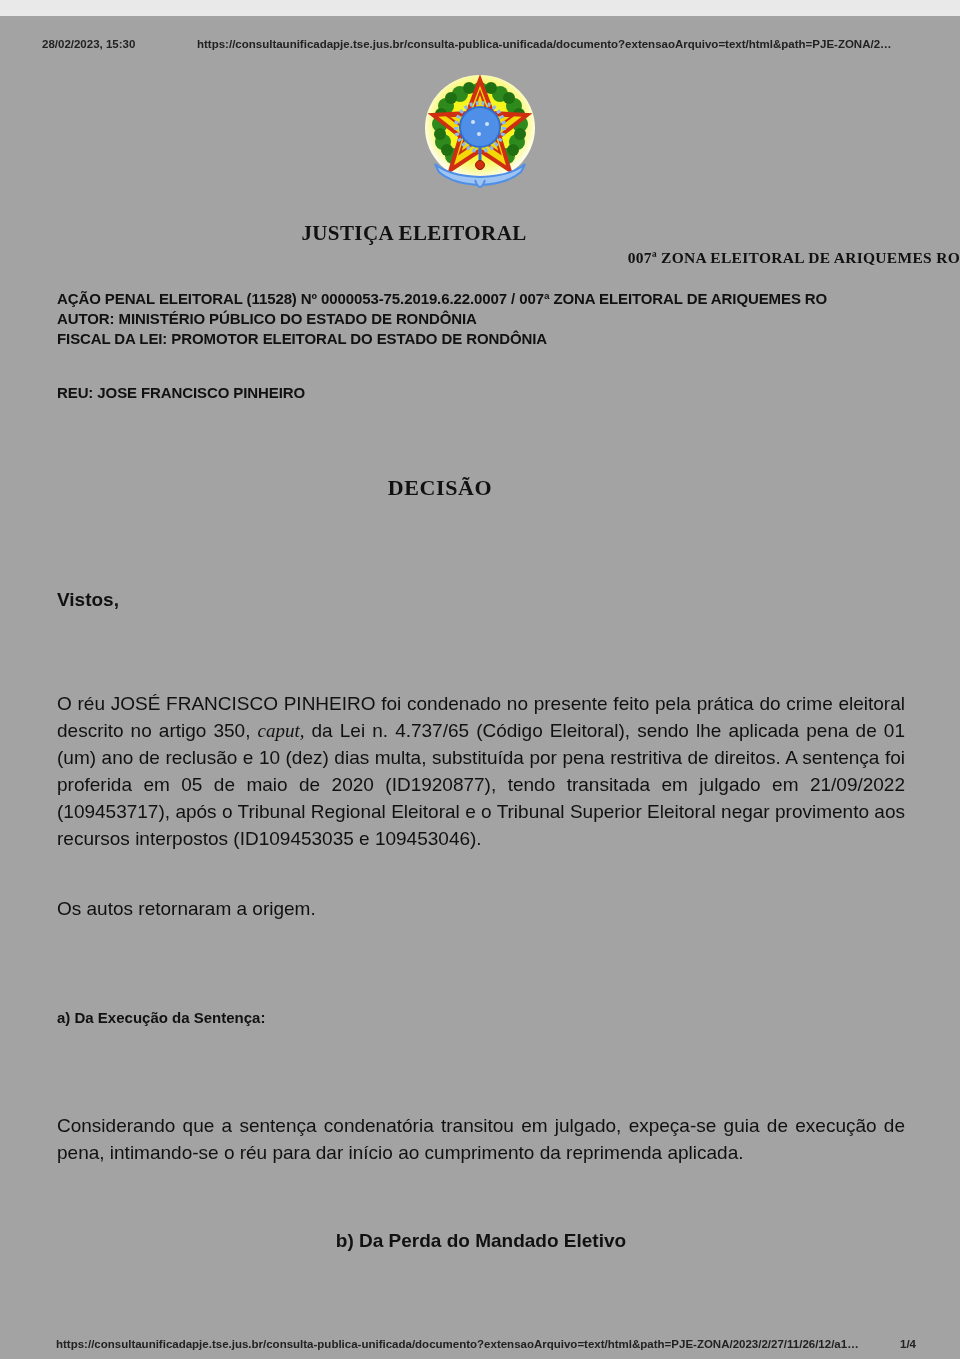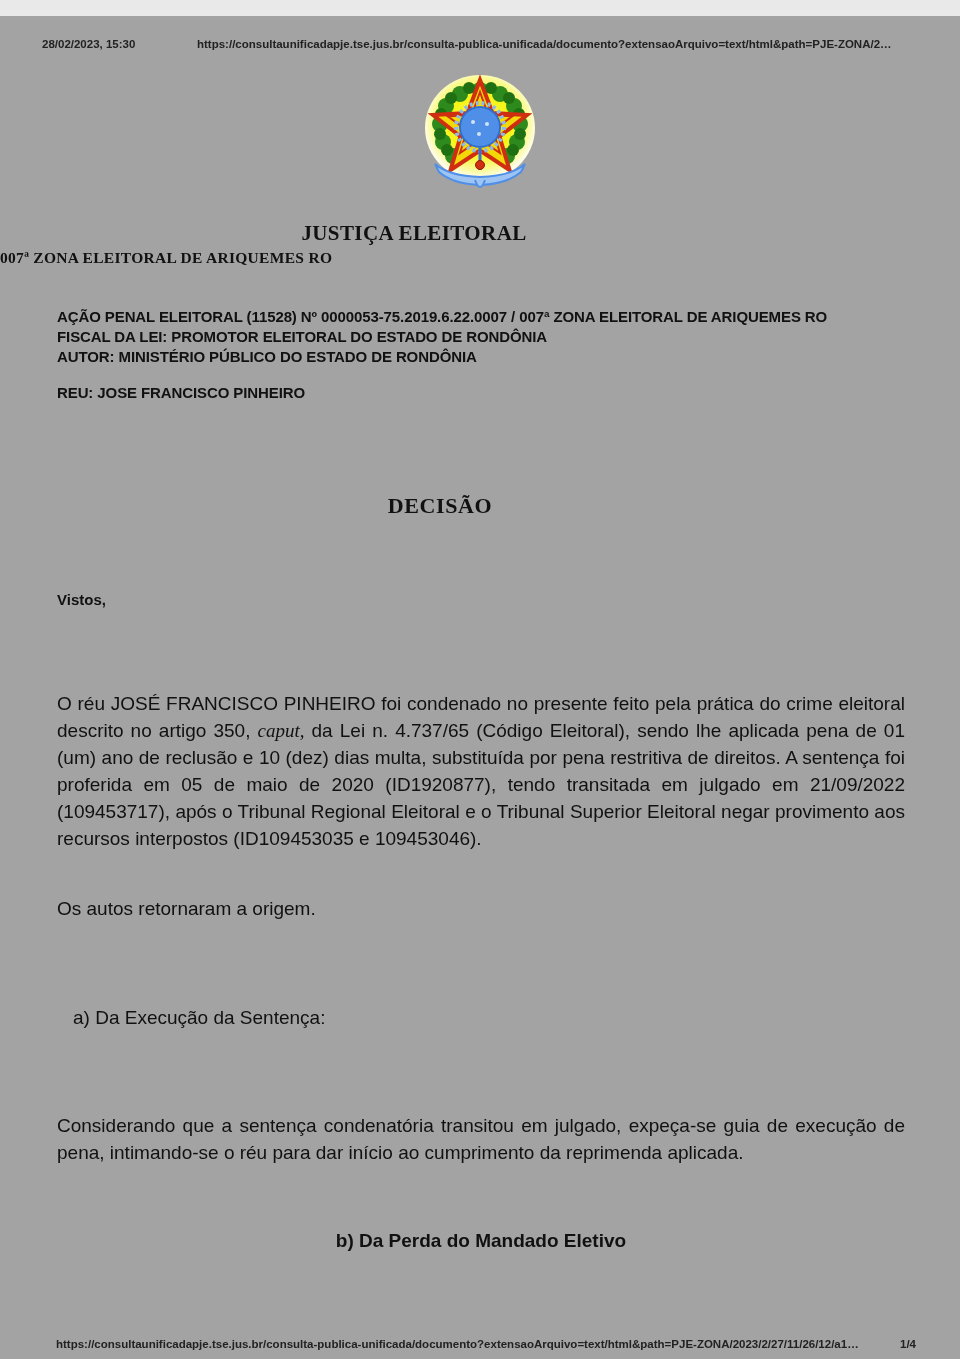--- a/index.html
+++ b/index.html
@@ -23,48 +23,48 @@
   
   .emblem{position:absolute;top:56px;left:50%;transform:translateX(-50%);width:118px;height:122px;}
 
   
   .court-title{
     position:absolute;top:205px;left:0;width:828px;text-align:center;
     font-family:"Liberation Serif","DejaVu Serif",serif;
     font-weight:bold;font-size:21px;letter-spacing:.4px;color:#111;
   }
   .court-subtitle{
-    position:absolute;top:233px;left:0;width:960px;text-align:left;
+    position:absolute;top:233px;left:0;width:960px;text-align:right;
     font-family:"Liberation Serif","DejaVu Serif",serif;
     font-weight:bold;font-size:15.5px;letter-spacing:.3px;color:#111;
   }
 
   .case-block{
-    position:absolute;top:291px;left:57px;width:848px;
+    position:absolute;top:273px;left:57px;width:848px;
     font-size:15px;font-weight:bold;line-height:20px;color:#111;
     letter-spacing:-0.1px;
   }
   .parties-block{
     position:absolute;top:367px;left:57px;width:848px;
     font-size:15px;font-weight:bold;line-height:20px;color:#111;
     letter-spacing:-0.1px;
   }
 
   .decision-heading{
-    position:absolute;top:477px;left:0;width:880px;text-align:center;
+    position:absolute;top:459px;left:0;width:880px;text-align:center;
     font-family:"Liberation Serif","DejaVu Serif",serif;
     font-weight:bold;font-size:22px;letter-spacing:.6px;color:#111;
   }
 
   .body-text{font-size:19px;line-height:27px;color:#111;}
-  .vistos{position:absolute;top:570px;left:57px;font-weight:bold;font-size:15px;}
+  .vistos{position:absolute;top:570px;left:57px;font-weight:bold;font-size:19px;}
   .para1{position:absolute;top:655px;left:57px;width:848px;text-align:justify;}
   .para2{position:absolute;top:860px;left:57px;width:848px;}
   .para3{position:absolute;top:901px;left:57px;width:848px;}
-  .section-a{position:absolute;top:988px;left:73px;width:848px;font-weight:normal;font-size:19px;}
+  .section-a{position:absolute;top:988px;left:57px;width:848px;font-weight:bold;font-size:15px;}
   .para4{position:absolute;top:1077px;left:57px;width:848px;text-align:justify;}
   .section-b{position:absolute;top:1211px;left:57px;width:848px;font-weight:bold;font-size:19px;text-align:center;}
   .italic{font-style:italic;font-family:Liberation Serif, serif;}
   .bold{font-weight:bold;}
 </style>
 </head>
 <body>
 
 <div class="page">
 
@@ -125,22 +125,22 @@
       <path d="M14 92 Q28 104 59 105 Q90 104 104 92 L100 100 Q86 112 59 113 Q32 112 18 100 Z" fill="#9dc4f2" stroke="#4f8fe8" stroke-width="2"></path>
       <path d="M54 108 Q59 122 64 108" fill="#9dc4f2" stroke="#4f8fe8" stroke-width="2"></path>
     </svg>
   </div>
 
   <div class="court-title">JUSTIÇA ELEITORAL</div>
   <div class="court-subtitle">007ª ZONA ELEITORAL DE ARIQUEMES RO</div>
 
   <div class="case-block">
     <div>AÇÃO PENAL ELEITORAL (11528) Nº 0000053-75.2019.6.22.0007 / 007ª ZONA ELEITORAL DE ARIQUEMES RO</div>
+    <div>AUTOR: MINISTÉRIO PÚBLICO DO ESTADO DE RONDÔNIA</div>
     <div>FISCAL DA LEI: PROMOTOR ELEITORAL DO ESTADO DE RONDÔNIA</div>
-    <div>AUTOR: MINISTÉRIO PÚBLICO DO ESTADO DE RONDÔNIA</div>
   </div>
 
   <div class="parties-block">
     <div>REU: JOSE FRANCISCO PINHEIRO</div>
   </div>
 
   <div class="decision-heading">DECISÃO</div>
 
   <div class="vistos body-text">Vistos,</div>
 

